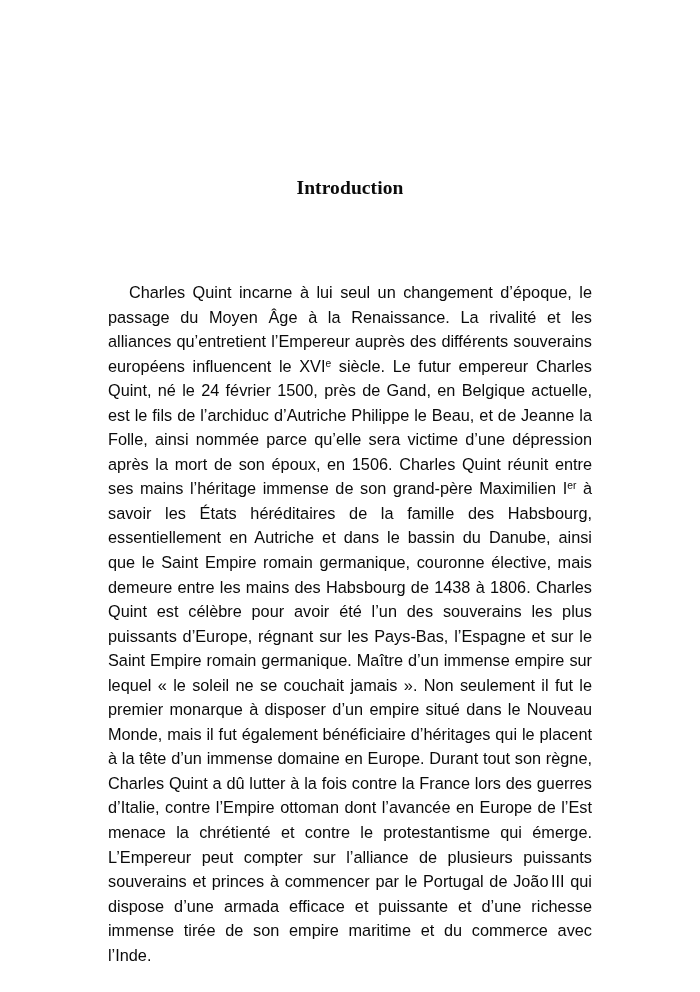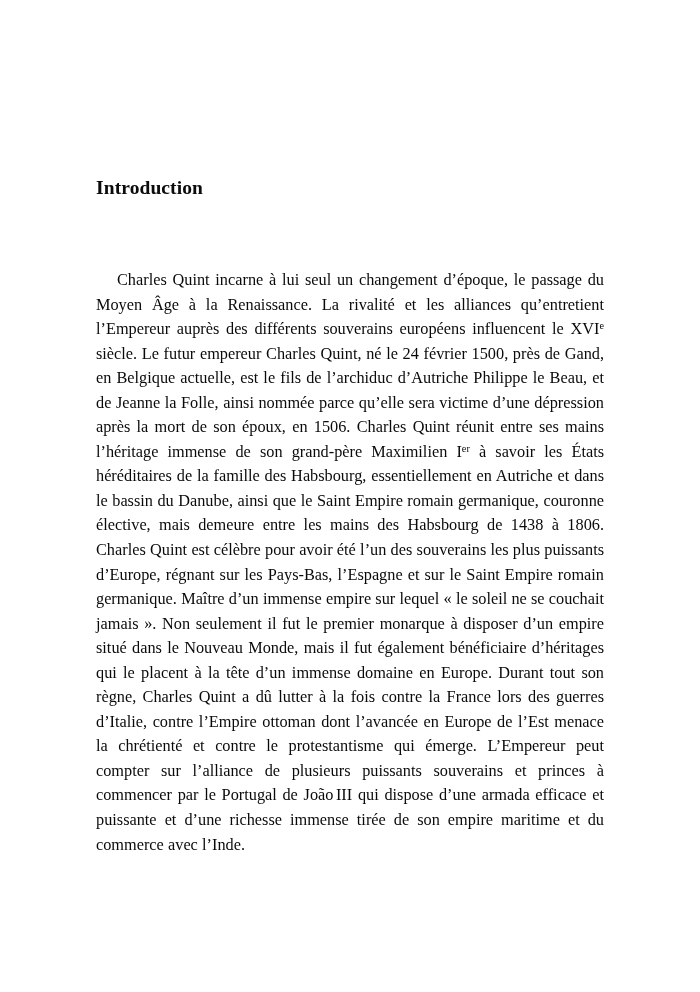--- a/index.html
+++ b/index.html
@@ -19,43 +19,43 @@
     font-family: "Liberation Serif", "DejaVu Serif", serif;
     color: #000000;
     -webkit-font-smoothing: antialiased;
   }
 
   .chapter-title {
     position: absolute;
     top: 176px;
     left: 96px;
     width: 508px;
-    text-align: left;
+    text-align: center;
     font-family: "Liberation Serif", "DejaVu Serif", serif;
     font-weight: bold;
     font-size: 19.5px;
     line-height: 24px;
     letter-spacing: 0.1px;
     color: #0b0b0b;
     margin: 0;
   }
 
   .body-block {
     position: absolute;
     top: 268px;
     left: 96px;
     width: 508px;
   }
 
   .body-paragraph {
-    margin: 0;
+    margin: 12px;
     text-align: justify;
     text-justify: inter-word;
     text-indent: 21px;
-    font-family: Liberation Serif, serif;
+    font-family: Liberation Sans, sans-serif;
     font-size: 16.3px;
     line-height: 24.55px;
     color: #0a0a0a;
     word-spacing: 0.15px;
     hyphens: none;
     -webkit-hyphens: none;
   }
 
   
   sup.ordinal {

